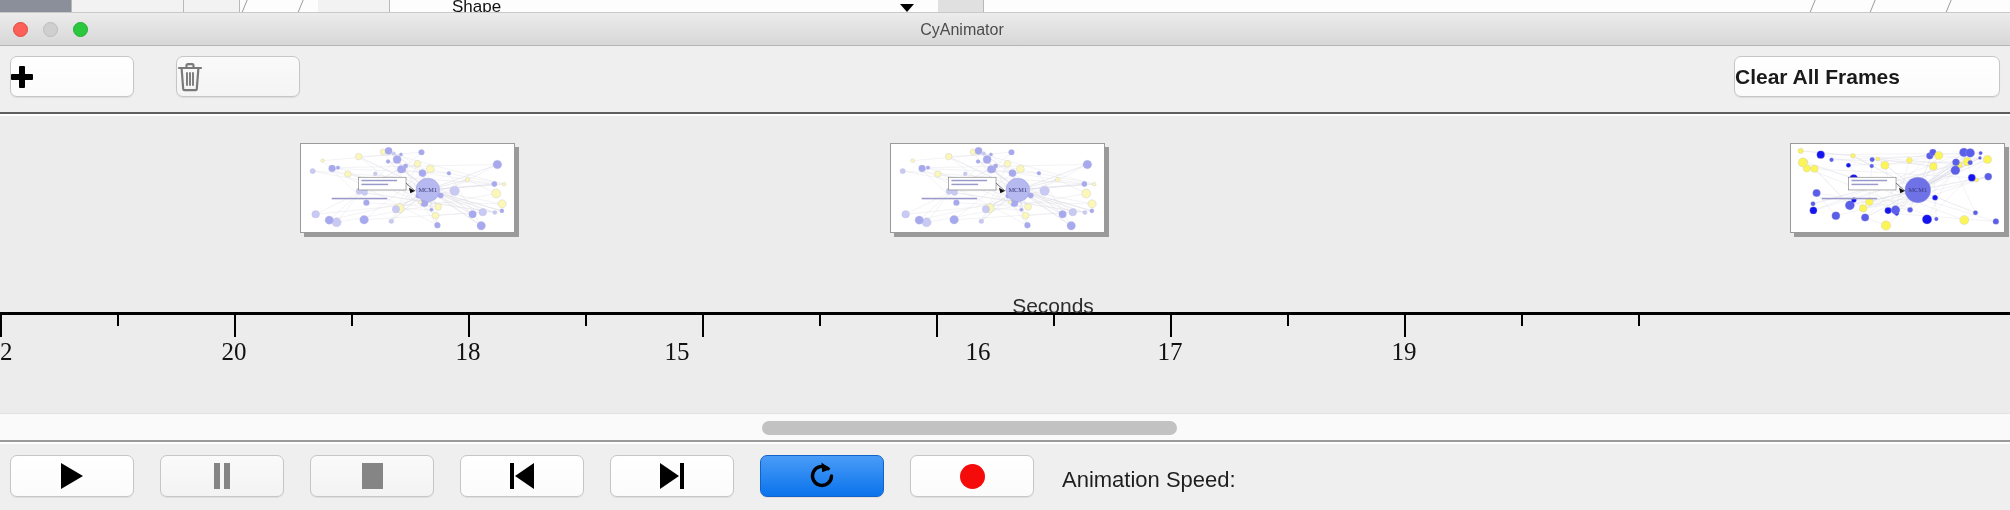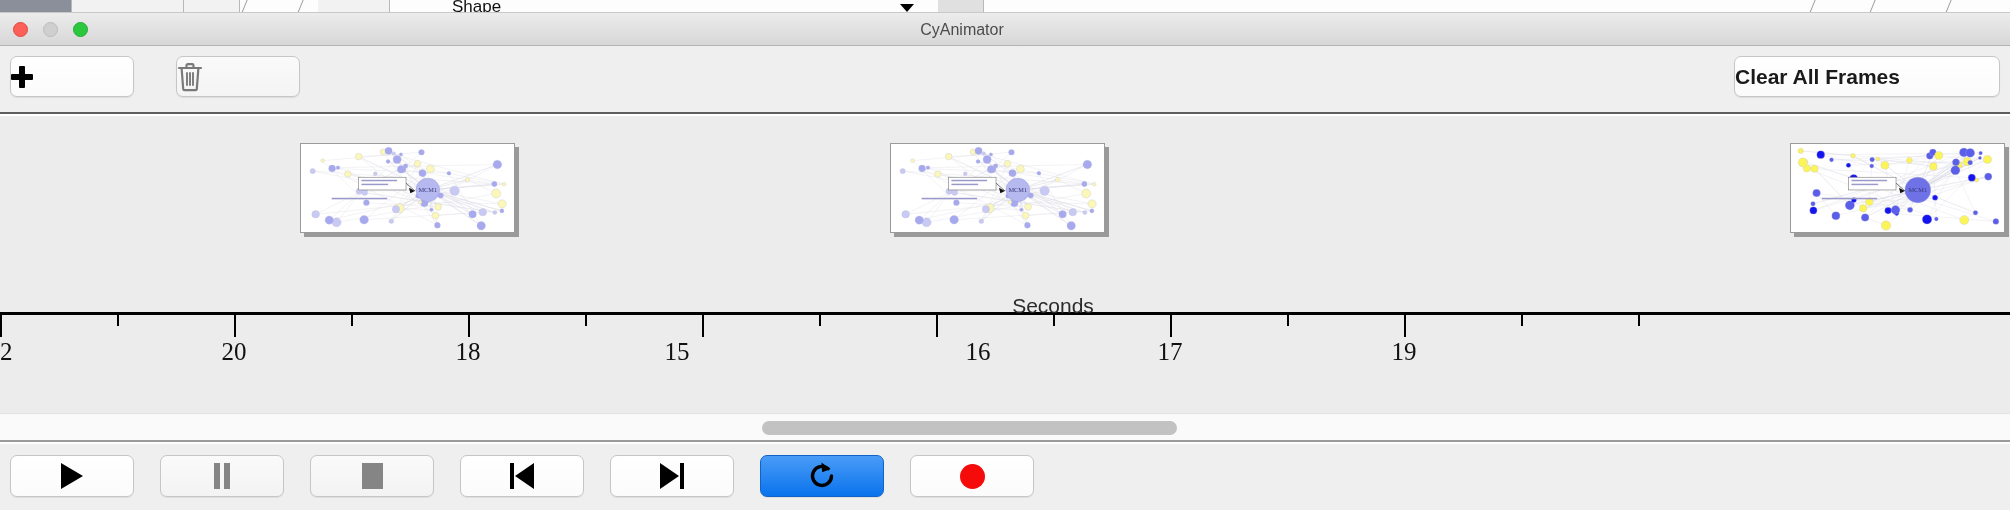--- a/index.html
+++ b/index.html
@@ -714,14 +714,15 @@
     <svg class="ico-loop" viewBox="0 0 30 30">
       <path d="M24.5 15 A9.5 9.5 0 1 1 21 7.6" stroke="#000" stroke-width="3.4" fill="none" stroke-linecap="round"></path>
       <path d="M14.5 1.5 L23.5 7.9 L15.2 11.2 Z" fill="#000"></path>
     </svg>
   </div>
 
   <div class="pbtn" style="left:910px;">
     <div class="ico-rec"></div>
   </div>
 
+  <div class="speed-label">Animation Speed:</div>
 
 </div>
 
 </body></html>

